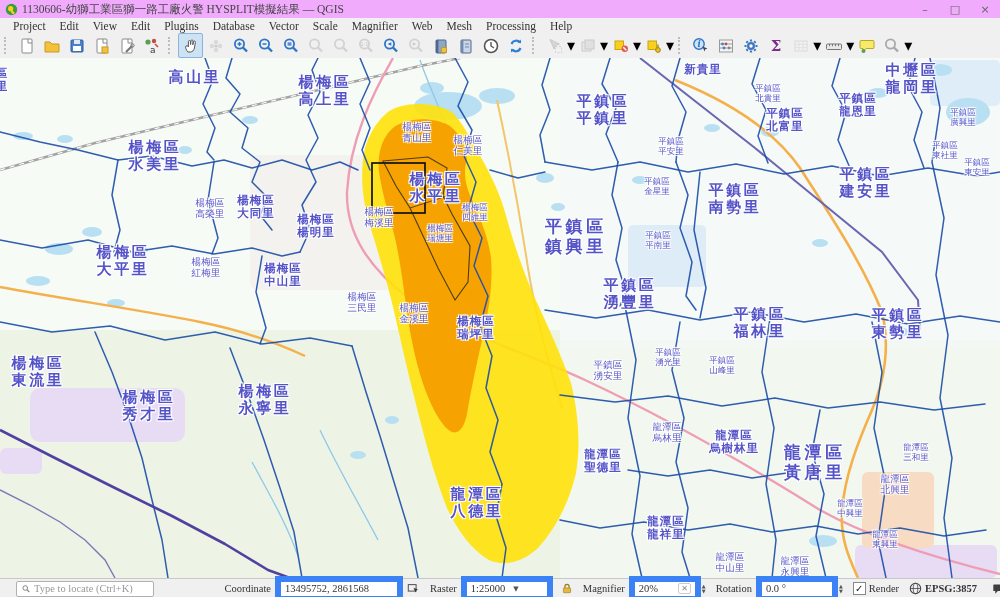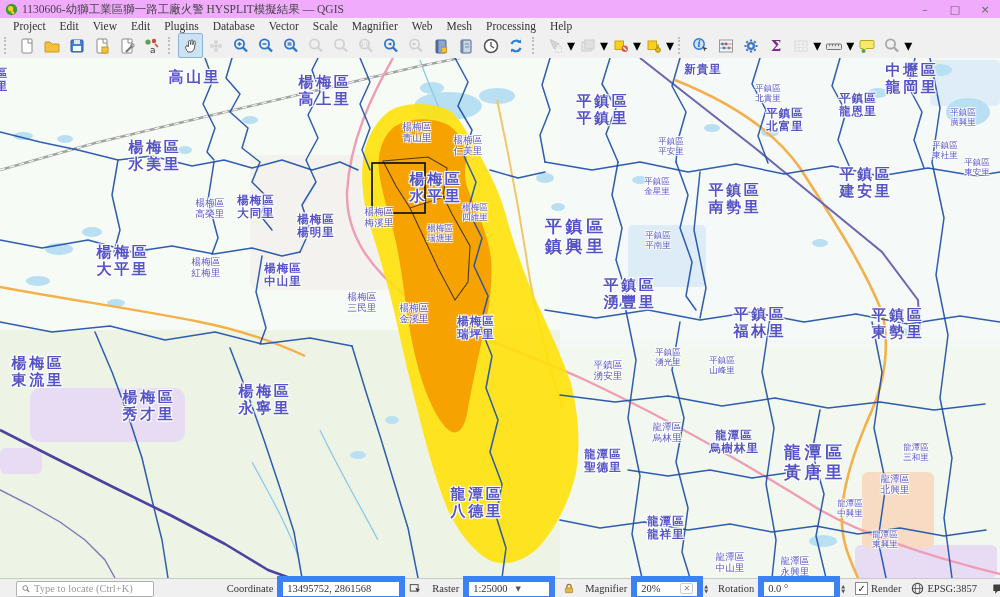--- a/index.html
+++ b/index.html
@@ -604,20 +604,20 @@
           <span>▲</span>
           <span>▼</span>
         </div>
       <div class="chk">✓</div>
       <span>Render</span>
       <svg width="13" height="13" viewBox="0 0 20 20" style="margin:0 3px 0 10px">
         <circle cx="10" cy="10" r="8" fill="none" stroke="#444" stroke-width="1.6"></circle>
         <ellipse cx="10" cy="10" rx="3.5" ry="8" fill="none" stroke="#444" stroke-width="1.2"></ellipse>
         <line x1="2" y1="10" x2="18" y2="10" stroke="#444" stroke-width="1.2"></line>
       </svg>
-      <span style="font-weight:normal">EPSG:3857</span>
+      <span style="font-weight:bold">EPSG:3857</span>
       <svg width="15" height="13" viewBox="0 0 20 20" style="margin-left:14px">
         <path d="M3,4 h14 a1,1 0 0 1 1,1 v8 a1,1 0 0 1 -1,1 h-8 l-4,4 v-4 h-2 a1,1 0 0 1 -1,-1 v-8 a1,1 0 0 1 1,-1 z" fill="#3f3f3f"></path>
       </svg>
     </div>
   </div>
 
 </div>
 
 </body></html>

